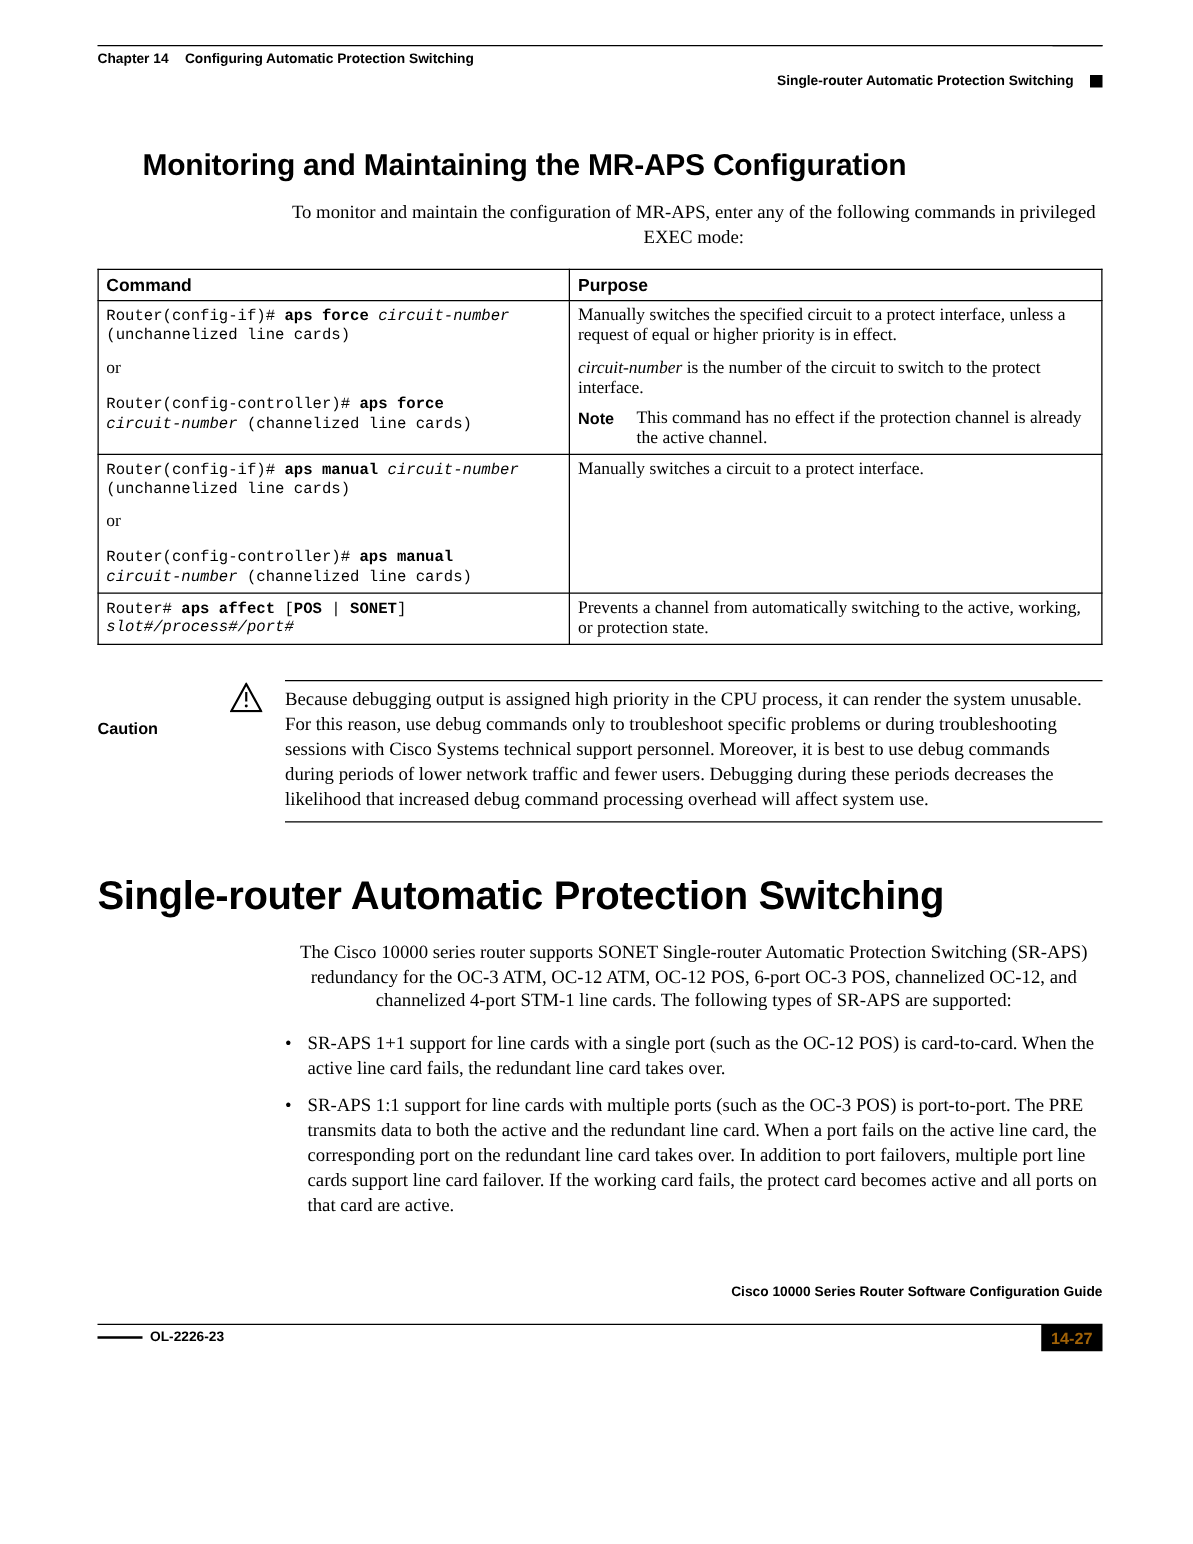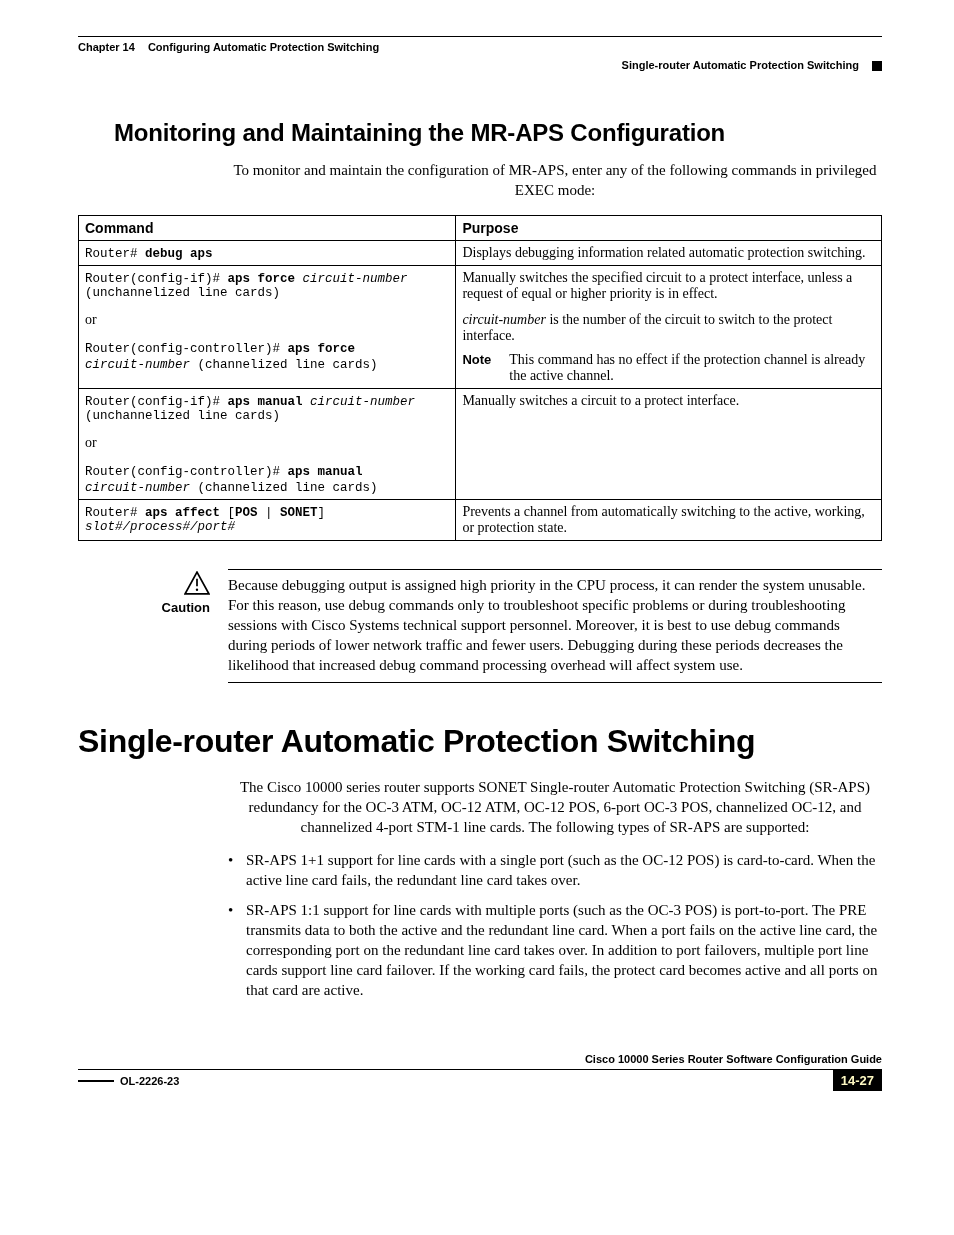--- a/index.html
+++ b/index.html
@@ -82,21 +82,21 @@
   }
   .mono { font-family: "Courier New", Courier, monospace; font-size: 12.5px; }
   .mono-b { font-family: "Courier New", Courier, monospace; font-size: 12.5px; font-weight: bold; }
   .mono-i { font-family: "Courier New", Courier, monospace; font-size: 12.5px; font-style: italic; }
   .ital { font-style: italic; }
   .note-row { display: flex; gap: 18px; margin-top: 8px; }
   .note-lbl { font-family: Arial, Helvetica, sans-serif; font-weight: bold; font-size: 13px; }
   .caution-block { display: flex; margin-top: 28px; }
   .caution-left {
     width: 150px;
-    text-align: right;
+    text-align: left;
     padding-right: 18px;
     padding-top: 2px;
     font-family: Arial, Helvetica, sans-serif;
     font-weight: bold;
     font-size: 13px;
   }
   .caution-icon {
     display: block;
     text-align: right;
     margin-bottom: 2px;
@@ -135,34 +135,34 @@
   }
   .footer {
     margin-top: 52px;
   }
   .footer-rule-inner {
     display:flex;
     justify-content: flex-end;
     font-family: Arial, Helvetica, sans-serif;
     font-weight: bold;
     font-size: 11px;
-    padding-bottom: 3px;
+    padding-bottom: 18px;
   }
   .footer-left {
     font-family: Arial, Helvetica, sans-serif;
     font-weight: bold;
     font-size: 11px;
   }
   .footer-mid {
     flex:1;
     height: 1px;
   }
   .page-badge {
     background: #000;
-    color: #fef9c3;
+    color: #a16207;
     font-family: Arial, Helvetica, sans-serif;
     font-weight: bold;
     font-size: 13px;
     padding: 3px 8px;
   }
   .footer-stub {
     height: 2px; background:#000; width: 36px;
     display:inline-block; vertical-align:middle;
   }
   .footer-line2 {
@@ -188,26 +188,20 @@
 <p class="body content-indent">To monitor and maintain the configuration of MR-APS, enter any of the following commands in privileged EXEC mode:</p>
 
 <table class="cmd">
   <thead>
     <tr>
       <th style="width:47%">Command</th>
       <th>Purpose</th>
     </tr>
   </thead>
   <tbody>
-    <tr>
-      <td>
-        <span class="mono">Router# </span><span class="mono-b">debug aps</span>
-      </td>
-      <td>Displays debugging information related automatic protection switching.</td>
-    </tr>
     <tr>
       <td>
         <div>
           <span class="mono">Router(config-if)# </span><span class="mono-b">aps force</span><span class="mono-i"> circuit-number</span>
         </div>
         <div class="mono">(unchannelized line cards)</div>
         <div style="height:12px"></div>
         <div style="font-size:14px">or</div>
         <div style="height:12px"></div>
         <div>

